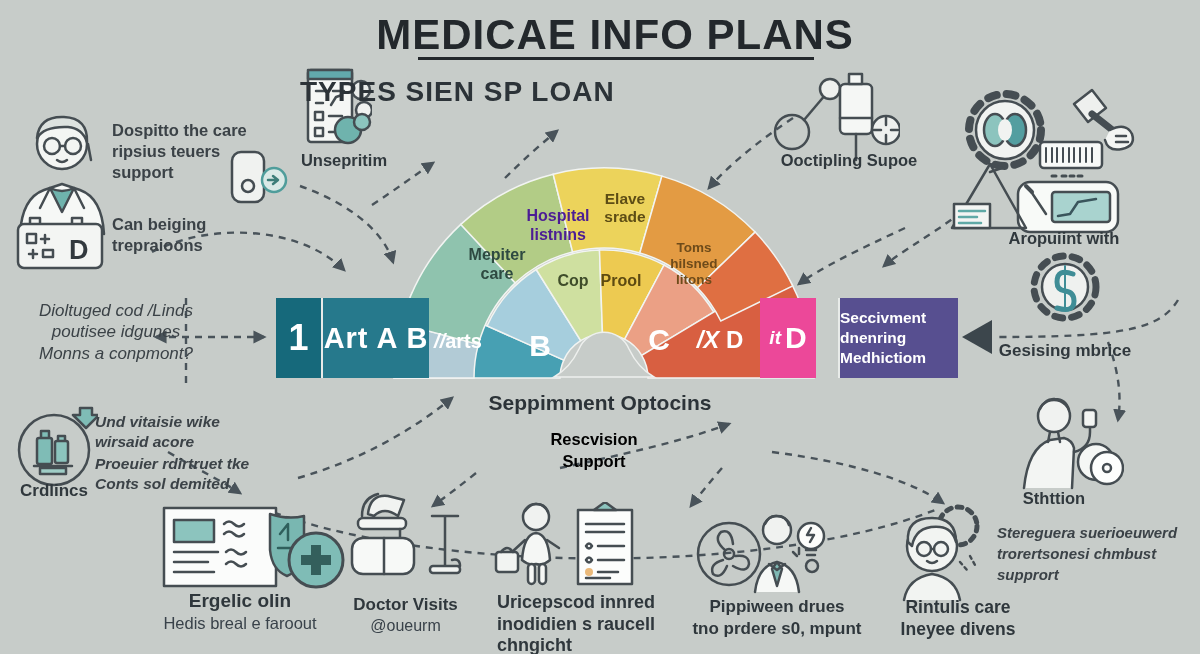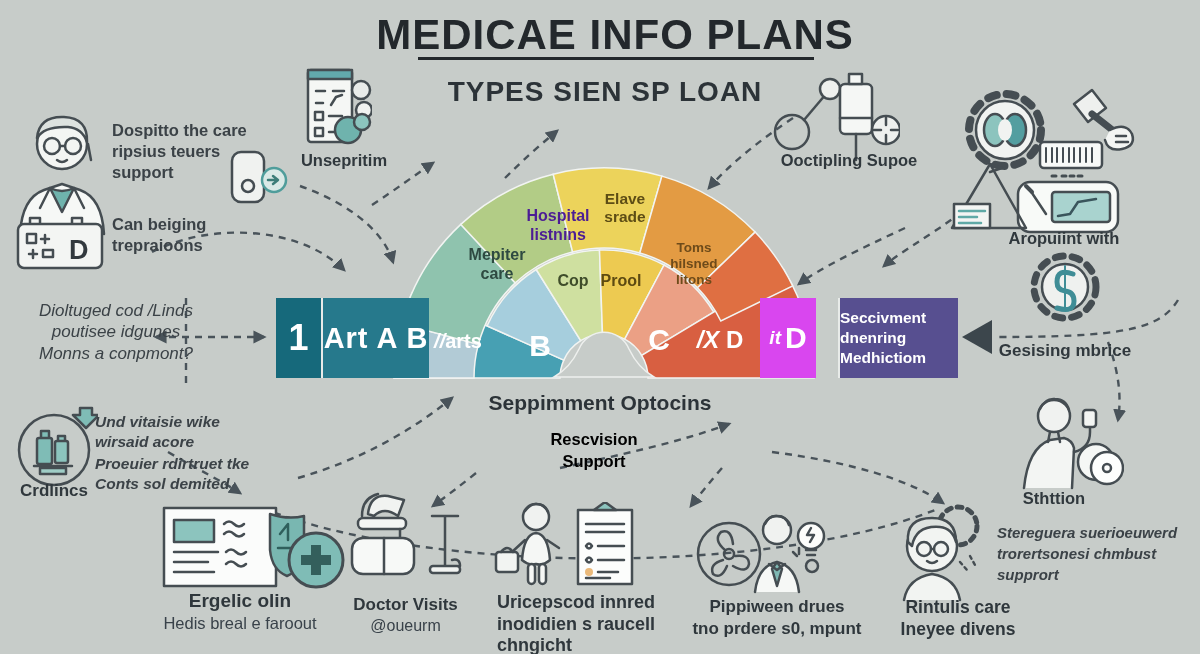--- a/index.html
+++ b/index.html
@@ -8,21 +8,21 @@
   .abs{position:absolute}
   .pre{white-space:pre-line}
   .ctr{text-align:center}
   #art{position:absolute;left:0;top:0;z-index:1}
   .icon{position:absolute;z-index:2}
   .lbl{position:absolute;z-index:3;line-height:1.28}
   .bold{font-weight:bold}
   .it{font-style:italic}
   .title{left:260px;top:8px;width:710px;text-align:center;font-size:42px;font-weight:bold;color:#23282c;letter-spacing:1px}
   .title-underline{left:418px;top:57px;width:396px;height:3px;background:#23282c}
-  .subtitle{left:300px;top:74px;width:610px;text-align:center;font-size:28px;font-weight:bold;color:#2c3338;letter-spacing:1px}
+  .subtitle{left:300px;top:74px;width:610px;font-size:28px;font-weight:bold;color:#2c3338;letter-spacing:1px}
   .txt{font-size:16.5px;font-weight:600;color:#3b4247}
   .bar{position:absolute;z-index:2;top:298px;height:80px;display:flex;align-items:center;justify-content:center;color:#fff;font-weight:bold}
   .fan-label{position:absolute;z-index:3;text-align:center;font-weight:bold;line-height:1.18}
   .wlab{color:#fff}
 </style>
 </head>
 <body>
 
 <div class="canvas">
 
@@ -75,21 +75,21 @@
   <div class="lbl title">MEDICAE INFO PLANS</div>
   <div class="abs title-underline" style="z-index:3"></div>
   <div class="lbl subtitle">TYPES SIEN SP LOAN</div>
 
   <div class="bar" style="left:276px;width:45px;background:#16697b;font-size:36px;border-right:2px solid #e8ebe9">
     <span>1</span>
   </div>
   <div class="bar" style="left:323px;width:106px;background:#26798c;font-size:29px;letter-spacing:1px">
     <span>Art A B</span>
   </div>
-  <div class="bar" style="left:760px;width:56px;background:#d946ef;font-size:30px">
+  <div class="bar" style="left:760px;width:56px;background:#ec4899;font-size:30px">
     <span class="it" style="font-size:19px;margin-right:4px">it</span>
     <span>D</span>
   </div>
   <div class="bar pre" style="left:838px;width:120px;background:#574f90;font-size:15.5px;justify-content:flex-start;padding-left:0;line-height:1.3;border-left:2px solid #e8ebe9;box-sizing:border-box">
     <span class="pre">Seccivment
 dnenring
 Medhictiom</span>
   </div>
 
   <div class="fan-label pre" style="left:457px;top:246px;width:80px;font-size:16px;color:#2e4a41">Mepiter

